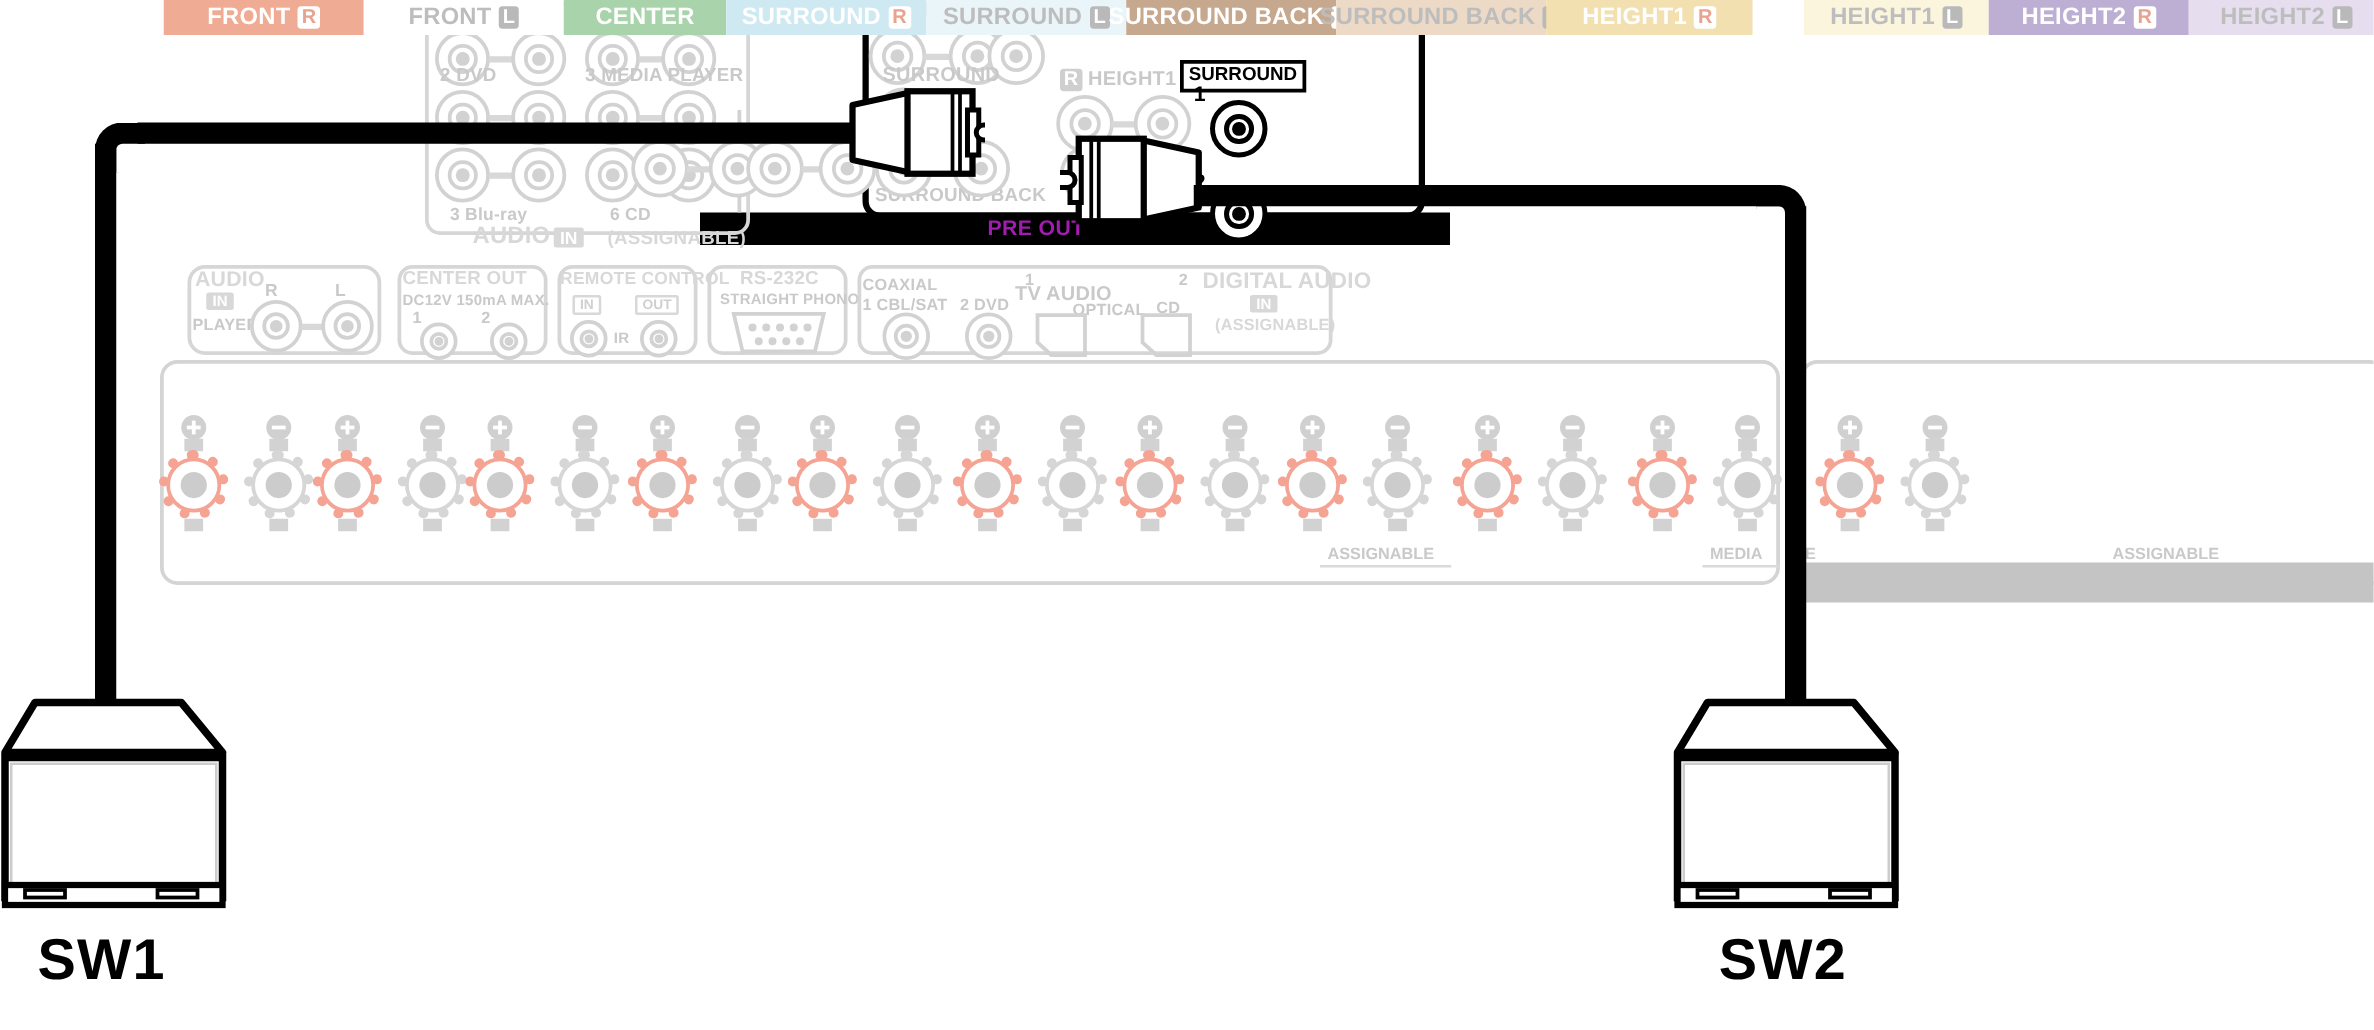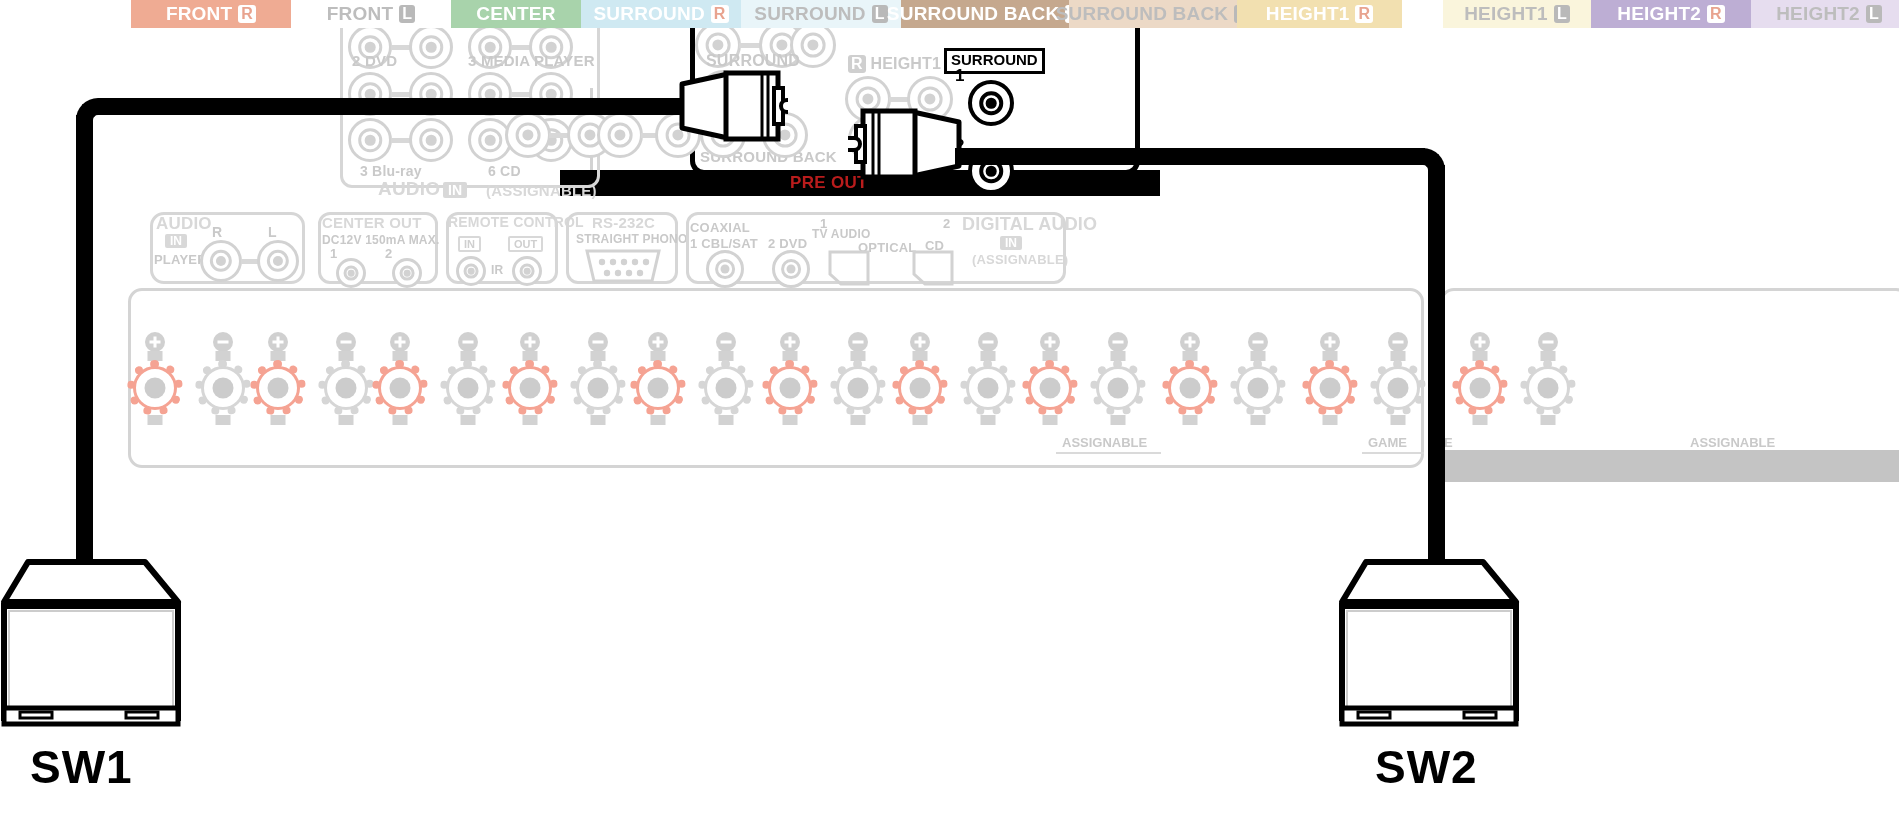--- a/index.html
+++ b/index.html
@@ -92,21 +92,21 @@
   
   #preout-box {
     position: absolute;
     border: 5px solid #000;
     border-radius: 14px;
     box-sizing: border-box;
     background: transparent;
   }
   #preout-title {
     position: absolute;
-    color: #b91c1c;
+    color: #a21caf;
     font-weight: bold;
     font-size: 17px;
     letter-spacing: .3px;
   }
   #preout-bar {
     position: absolute;
     background: #000;
   }
 
   
@@ -427,21 +427,21 @@
   </svg>
 
   <div class="grp" style="left:686px; top:212px; width:380px; height:72px;"></div>
   <div class="lbl" style="left:690px; top:220px; font-size:13px;">COAXIAL</div>
   <div class="lbl" style="left:690px; top:236px; font-size:13px;">1 CBL/SAT</div>
   <div class="jack" style="left:706px; top:250px; width:38px; height:38px;"></div>
   <div class="lbl" style="left:768px; top:236px; font-size:13px;">2 DVD</div>
   <div class="jack" style="left:772px; top:250px; width:38px; height:38px;"></div>
 
   <div class="lbl" style="left:820px; top:216px; font-size:13px;">1</div>
-  <div class="lbl" style="left:812px; top:228px; font-size:12px; line-height:1.0;">
+  <div class="lbl" style="left:812px; top:228px; font-size:16px; line-height:1.0;">
     <span>TV AUDIO</span>
   </div>
   <div class="lbl" style="left:858px; top:240px; font-size:13px;">OPTICAL</div>
   <div class="lbl" style="left:943px; top:216px; font-size:13px;">2</div>
   <div class="lbl" style="left:925px; top:238px; font-size:13px;">CD</div>
 
   <svg class="abs" style="left:828px; top:250px;" width="42" height="36" viewBox="0 0 42 36">
     <path d="M2 2 H40 V34 H13 L2 24 Z" fill="none" stroke="#d2d2d2" stroke-width="3"></path>
   </svg>
   <svg class="abs" style="left:912px; top:250px;" width="42" height="36" viewBox="0 0 42 36">
@@ -674,21 +674,21 @@
         <div class="tabtop"></div>
         <div class="ring"></div>
         <div class="ring2"></div>
         <div class="core"></div>
         <div class="tabbot"></div>
       </div>
     </div>
 
   <div class="assignable" style="left:1062px; top:435px;">ASSIGNABLE</div>
   <div class="assignable-underline" style="left:1056px; top:452px; width:105px;"></div>
-  <div class="assignable" style="left:1368px; top:435px;">GAME</div>
+  <div class="assignable" style="left:1368px; top:435px;">MEDIA</div>
   <div class="assignable-underline" style="left:1362px; top:452px; width:62px;"></div>
   <div class="assignable" style="left:1444px; top:435px;">E</div>
   <div class="assignable" style="left:1690px; top:435px;">ASSIGNABLE</div>
   <div class="assignable-underline" style="left:1684px; top:452px; width:105px;"></div>
 
   <div id="speakers-bar-right" style="left:1440px; top:450px; width:470px; height:32px;"></div>
 
   <div class="cable" style="left:76px; top:115px; width:17px; height:445px;"></div>
   <div class="cable-corner" style="left:76px; top:98px; width:40px; height:40px; border-right:none; border-bottom:none; border-top-left-radius:22px;"></div>
   <div class="cable" style="left:110px; top:98px; width:575px; height:17px;"></div>

